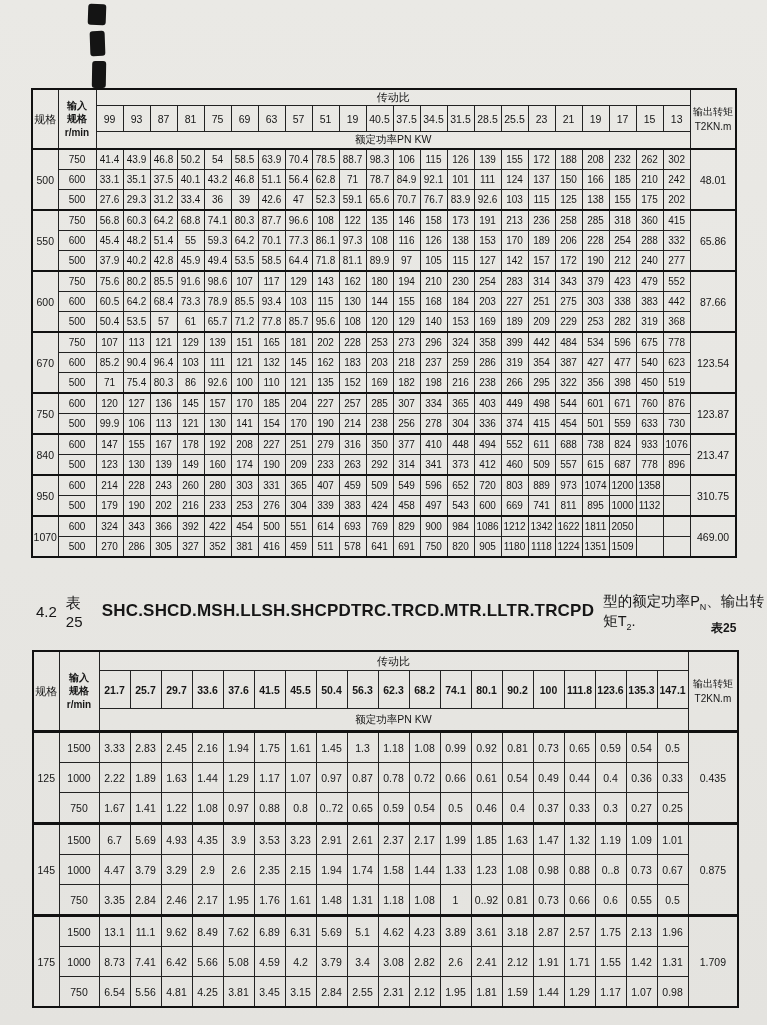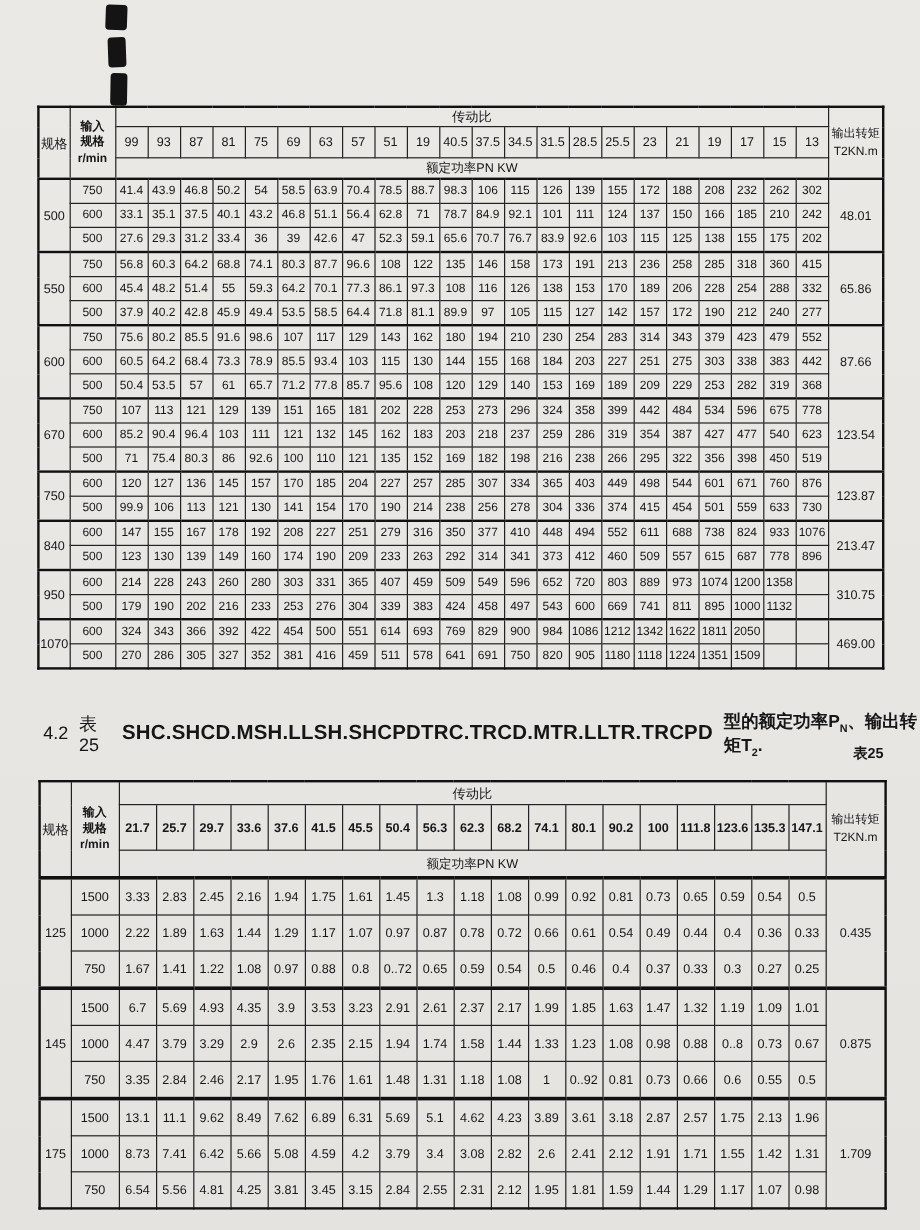--- a/index.html
+++ b/index.html
@@ -44,21 +44,21 @@
   .hdr-input div{line-height:1.35;font-size:10px;font-weight:bold;}
   .hdr-torque div{line-height:1.5;font-size:10px;}
 
   
   .caption{
     position:absolute;left:36px;top:592px;
     display:flex;align-items:center;gap:9px;
   }
   .cap-num,.cap-ref{font-size:15px;}
   .cap-models{display:flex;font-size:17px;line-height:1.35;letter-spacing:0.2px;font-weight:bold;}
-  .cap-desc{font-size:14.5px;font-weight:bold;}
+  .cap-desc{font-size:14.5px;font-weight:normal;}
   .cap-desc sub{font-size:9px;}
   .side-ref{position:absolute;left:711px;top:620px;font-size:12px;font-weight:bold;}
 </style>
 </head>
 <body>
 
 <div class="page">
   <div class="blob blob1"></div>
   <div class="blob blob2"></div>
   <div class="blob blob3"></div>

